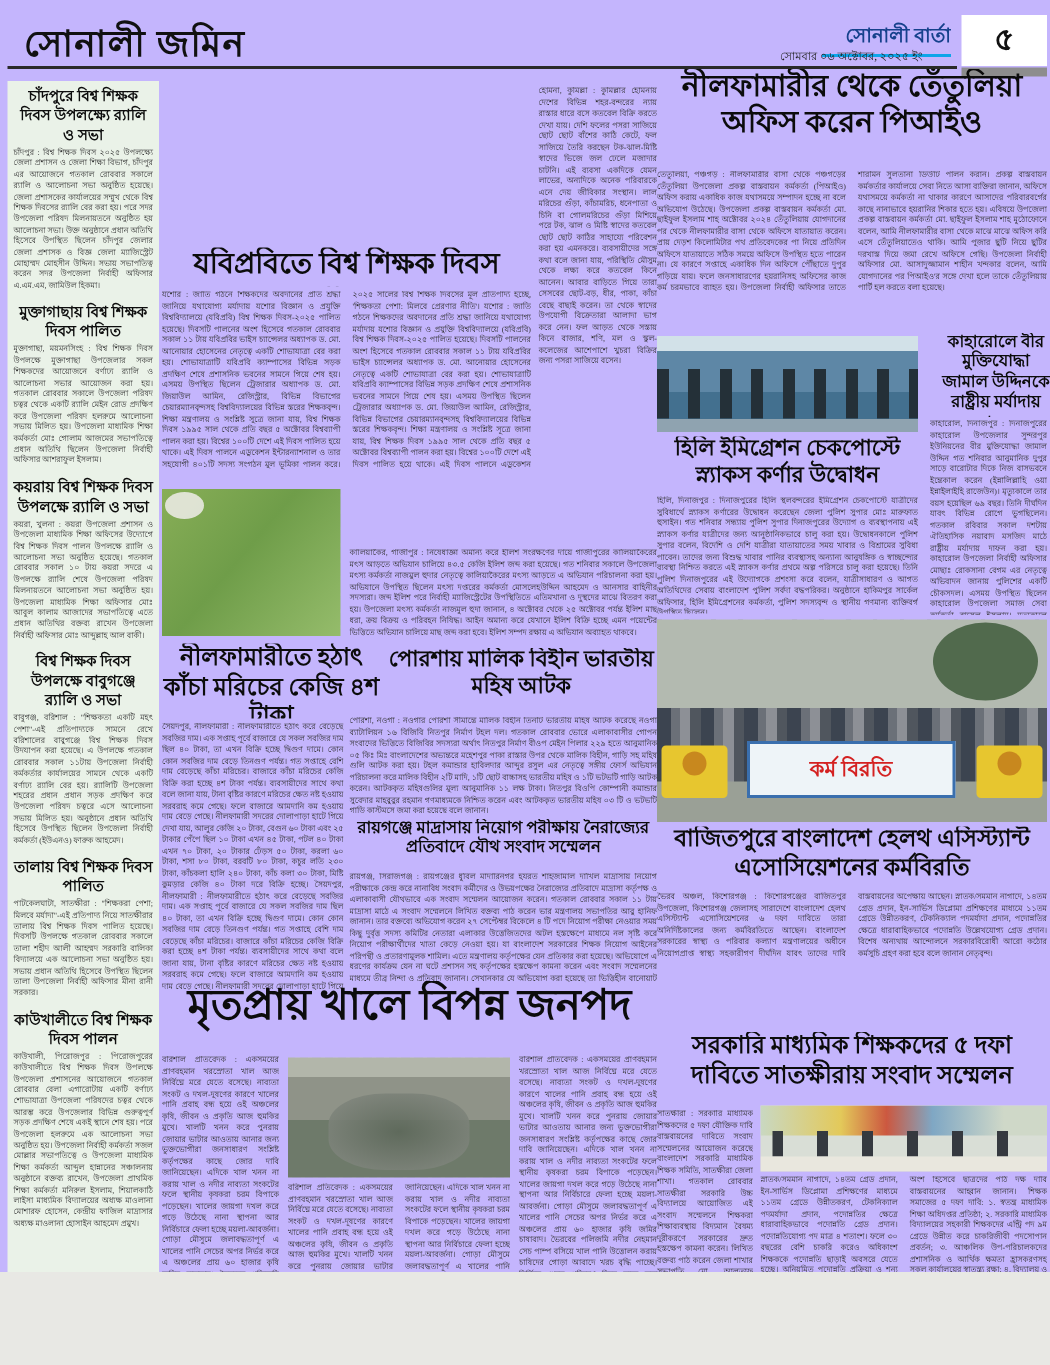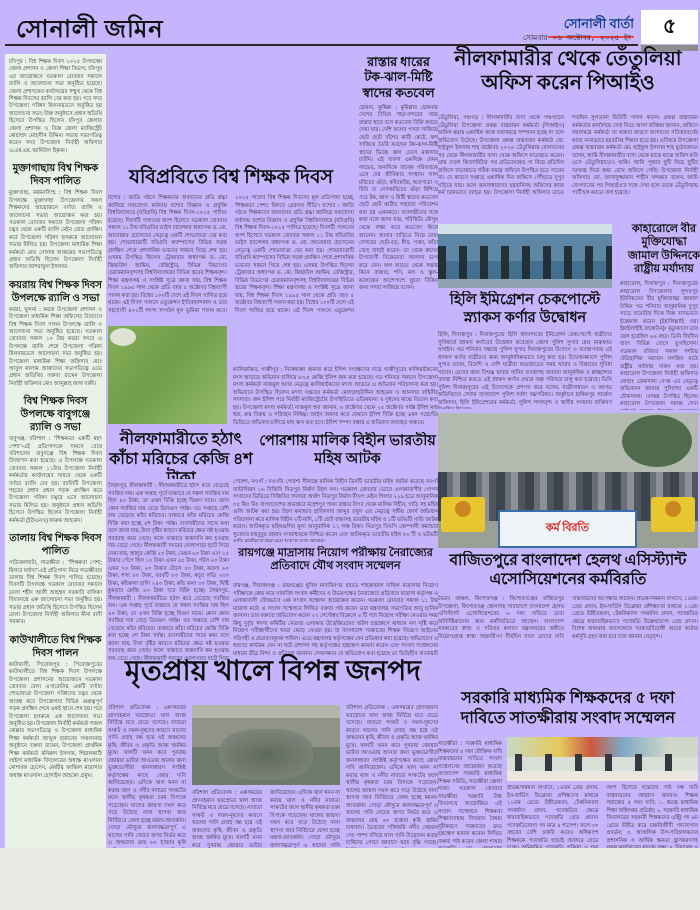--- a/index.html
+++ b/index.html
@@ -3,22 +3,22 @@
 <meta charset="utf-8">
 <style>
   html,body{margin:0;padding:0;background:#e8e8e4;}
   .page{position:relative;width:700px;height:848px;background:#c4b5fd;margin:0 auto;
         font-family:"Liberation Serif","DejaVu Serif",serif;color:#1c1c1c;overflow:hidden;}
   .abs{position:absolute;overflow:hidden;}
   
   .mast-left{left:16px;top:10px;font-size:24px;font-weight:700;letter-spacing:1px;color:#111;}
   .mast-rule{left:5px;top:44px;width:633px;height:2px;background:#2a2a2a;}
   .mast-logo{left:548px;top:14px;width:86px;text-align:right;font-size:13px;font-weight:700;color:#16418c;
-             border-bottom:2px solid #ef4444;padding-bottom:1px;}
-  .mast-date{left:520px;top:32px;width:114px;text-align:center;font-size:7.5px;color:#222;font-family:Liberation Mono, monospace;}
+             border-bottom:2px solid #0ea5e9;padding-bottom:1px;}
+  .mast-date{left:520px;top:32px;width:114px;text-align:left;font-size:7.5px;color:#222;}
   .pagenum-box{left:641px;top:10px;width:57px;height:34px;display:flex;align-items:center;justify-content:center;
                font-size:21px;font-weight:700;color:#111;background:#fff;}
   .pagenum-bar{left:641px;top:45px;width:57px;height:6px;background:#8d8d8d;}
   
   .sidebar{left:5px;top:54px;width:101px;height:851px;background:#eaf2e8;padding:4px 4px;box-sizing:border-box;}
   .sb-art{margin-bottom:7px;}
   .sb-head{font-size:10px;font-weight:700;text-align:center;line-height:1.3;margin-bottom:2px;color:#0d0d0d;}
   .sb-body{font-size:5.3px;line-height:1.4;text-align:justify;color:#2f2f2f;}
   
   .head{font-weight:700;text-align:center;color:#0c0c0c;line-height:1.22;}
@@ -45,21 +45,21 @@
   .chili .sack{position:absolute;left:2px;top:2px;width:26px;height:18px;border-radius:50%;background:#e9e9e1;opacity:.9;}
   .hiliph{background:linear-gradient(180deg,#d2e1e8 0 16%,#5e87a6 16% 58%,#43708f 58% 86%,#8fa3b0 86% 100%);}
   .hiliph .figs{position:absolute;left:0;right:0;top:34%;height:52%;
      background:repeating-linear-gradient(90deg,#243038 0 8px,rgba(0,0,0,0) 8px 21px);}
   .karmo{background:linear-gradient(180deg,#b3bab0 0 45%,#9aa096 45% 100%),
      repeating-linear-gradient(90deg,rgba(55,60,55,.22) 0 3px,rgba(0,0,0,0) 3px 18px);}
   .karmo .tree{position:absolute;right:6px;top:2px;width:70px;height:52px;border-radius:50%;background:#3f5c3c;opacity:.85;}
   .karmo .crowd{position:absolute;left:0;right:0;top:44%;height:36%;
      background:repeating-linear-gradient(90deg,#3c4450 0 9px,#6b7078 9px 15px,#8d9096 15px 22px,#50565e 22px 29px);}
   .karmo .banner{position:absolute;left:23%;width:52%;top:60%;height:25%;background:#eef4f8;border:2px solid #3a6fae;
-     display:flex;align-items:center;justify-content:center;font-weight:700;color:#d42121;font-size:11px;margin-top:16px;}
+     display:flex;align-items:center;justify-content:center;font-weight:700;color:#d42121;font-size:14px;}
   .karmo .flag{position:absolute;width:17%;height:26%;top:62%;background:#e7c62f;border-radius:3px;}
   .karmo .flag.fl{left:1%;} .karmo .flag.fr{right:1%;}
   .karmo .flag i{display:block;width:16px;height:16px;margin:4px auto;border-radius:50%;background:#c8881e;}
   .canal{background:linear-gradient(180deg,#b2b6aa 0 16%,#8f9388 16% 52%,#6e7a6a 52% 100%),
      repeating-linear-gradient(45deg,rgba(255,255,255,.22) 0 2px,rgba(0,0,0,0) 2px 6px);}
   .canal .ch{position:absolute;left:18%;right:18%;top:30%;bottom:6%;border-radius:40%;
      background:radial-gradient(ellipse at center,#5d685a,#7d837a 75%);opacity:.9;}
   .satph{background:#d9ded6;}
   .satph .bk{position:absolute;left:0;right:0;top:0;height:46%;
      background:linear-gradient(90deg,#c9d8c2,#e3c95a 28%,#cc5840 44%,#7fa7c4 60%,#cfd8c8 85%);}
@@ -74,20 +74,21 @@
 
   <div class="abs mast-left">সোনালী জমিন</div>
   <div class="abs mast-logo">সোনালী বার্তা</div>
   <div class="abs mast-date">সোমবার ০৬ অক্টোবর, ২০২৫ ইং</div>
   <div class="abs mast-rule"></div>
   <div class="abs pagenum-box">৫</div>
   <div class="abs pagenum-bar"></div>
 
   <div class="abs sidebar">
     <div class="sb-art">
+      <div class="sb-head">চাঁদপুরে বিশ্ব শিক্ষক দিবস উপলক্ষ্যে র‍্যালি ও সভা</div>
       <div class="sb-body">চাঁদপুর : বিশ্ব শিক্ষক দিবস ২০২৫ উপলক্ষ্যে জেলা প্রশাসন ও জেলা শিক্ষা বিভাগ, চাঁদপুর এর আয়োজনে গতকাল রোববার সকালে র‍্যালি ও আলোচনা সভা অনুষ্ঠিত হয়েছে। জেলা প্রশাসকের কার্যালয়ের সম্মুখ থেকে বিশ্ব শিক্ষক দিবসের র‍্যালি বের করা হয়। পরে সদর উপজেলা পরিষদ মিলনায়তনে অনুষ্ঠিত হয় আলোচনা সভা। উক্ত অনুষ্ঠানে প্রধান অতিথি হিসেবে উপস্থিত ছিলেন চাঁদপুর জেলার জেলা প্রশাসক ও বিজ্ঞ জেলা ম্যাজিস্ট্রেট মোহাম্মদ মোহসীন উদ্দিন। সভায় সভাপতিত্ব করেন সদর উপজেলা নির্বাহী অফিসার এ.এম.এম, জামিউল হিকমা।</div>
     </div>
     <div class="sb-art">
       <div class="sb-head">মুক্তাগাছায় বিশ্ব শিক্ষক দিবস পালিত</div>
       <div class="sb-body">মুক্তাগাছা, ময়মনসিংহ : বিশ্ব শিক্ষক দিবস উপলক্ষে মুক্তাগাছা উপজেলার সকল শিক্ষকদের আয়োজনে বর্ণাঢ্য র‍্যালি ও আলোচনা সভার আয়োজন করা হয়। গতকাল রোববার সকালে উপজেলা পরিষদ চত্বর থেকে একটি র‍্যালি মেইন রোড প্রদক্ষিণ করে উপজেলা পরিষদ হলরুমে আলোচনা সভায় মিলিত হয়। উপজেলা মাধ্যমিক শিক্ষা কর্মকর্তা মোঃ গোলাম আজমের সভাপতিত্বে প্রধান অতিথি ছিলেন উপজেলা নির্বাহী অফিসার আশরাফুল ইসলাম।</div>
     </div>
     <div class="sb-art">
       <div class="sb-head">কয়রায় বিশ্ব শিক্ষক দিবস উপলক্ষে র‍্যালি ও সভা</div>
       <div class="sb-body">কয়রা, খুলনা : কয়রা উপজেলা প্রশাসন ও উপজেলা মাধ্যমিক শিক্ষা অফিসের উদ্যোগে বিশ্ব শিক্ষক দিবস পালন উপলক্ষে র‍্যালি ও আলোচনা সভা অনুষ্ঠিত হয়েছে। গতকাল রোববার সকাল ১০ টায় কয়রা সদরে এ উপলক্ষে র‍্যালি শেষে উপজেলা পরিষদ মিলনায়তনে আলোচনা সভা অনুষ্ঠিত হয়। উপজেলা মাধ্যমিক শিক্ষা অফিসার মোঃ আবুল কালাম আজাদের সভাপতিত্বে এতে প্রধান অতিথির বক্তব্য রাখেন উপজেলা নির্বাহী অফিসার মোঃ আব্দুল্লাহ আল বাকী।</div>
     </div>
@@ -100,21 +101,20 @@
       <div class="sb-body">পাটকেলঘাটা, সাতক্ষীরা : "শিক্ষকরা পেশা; মিলবে মর্যাদা"-এই প্রতিপাদ্য নিয়ে সাতক্ষীরার তালায় বিশ্ব শিক্ষক দিবস পালিত হয়েছে। দিবসটি উপলক্ষে গতকাল রোববার সকালে তালা শহীদ আলী আহম্মদ সরকারি বালিকা বিদ্যালয়ে এক আলোচনা সভা অনুষ্ঠিত হয়। সভায় প্রধান অতিথি হিসেবে উপস্থিত ছিলেন তালা উপজেলা নির্বাহী অফিসার মীনা রানী সরকার।</div>
     </div>
     <div class="sb-art">
       <div class="sb-head">কাউখালীতে বিশ্ব শিক্ষক দিবস পালন</div>
       <div class="sb-body">কাউখালী, পিরোজপুর : পিরোজপুরের কাউখালীতে বিশ্ব শিক্ষক দিবস উপলক্ষে উপজেলা প্রশাসনের আয়োজনে গতকাল রোববার বেলা এগারোটায় একটি বর্ণাঢ্য শোভাযাত্রা উপজেলা পরিষদের চত্বর থেকে আরম্ভ করে উপজেলার বিভিন্ন গুরুত্বপূর্ণ সড়ক প্রদক্ষিণ শেষে একই স্থানে শেষ হয়। পরে উপজেলা হলরুমে এক আলোচনা সভা অনুষ্ঠিত হয়। উপজেলা নির্বাহী কর্মকর্তা সজল মোল্লার সভাপতিত্বে ও উপজেলা মাধ্যমিক শিক্ষা কর্মকর্তা আব্দুল হান্নানের সঞ্চালনায় অনুষ্ঠানে বক্তব্য রাখেন, উপজেলা প্রাথমিক শিক্ষা কর্মকর্তা মনিরুল ইসলাম, শিয়ালকাঠি লাইসা মাধ্যমিক বিদ্যালয়ের অধ্যক্ষ মাওলানা মোশারফ হোসেন, কেন্দ্রীয় ফাজিল মাদ্রাসার অধ্যক্ষ মাওলানা হোসাইন আহমেদ প্রমুখ।</div>
     </div>
   </div>
 
 
   <div class="abs" style="left:359px;top:55px;width:79px;height:265px;">
-    <div class="head" style="font-size:12.5px;">রাস্তার ধারের টক-ঝাল-মিষ্টি স্বাদের কতবেল</div>
     <div class="body" style="margin-top:3px;height:212px;overflow:hidden;">হোমনা, কুমিল্লা : কুমিল্লার হোমনায় দেশের বিভিন্ন শহর-বন্দরের ন্যায় রাস্তার ধারে বসে কতবেল বিক্রি করতে দেখা যায়। দেশি ফলের পসরা সাজিয়ে ছোট ছোট বাঁশের কাঠি কেটে, ফল সাজিয়ে তৈরি করছেন টক-ঝাল-মিষ্টি স্বাদের ভিজে জল ঢেলে মজাদার চাটনি। এই ব্যবসা একদিকে যেমন লাভের, অন্যদিকে অনেক পরিবারকে এনে দেয় জীবিকার সংস্থান। লাল মরিচের গুঁড়া, কাঁচামরিচ, ধনেপাতা ও চিনি বা গোলমরিচের গুঁড়া মিশিয়ে পরে টক, ঝাল ও মিষ্টি স্বাদের কতবেল ছোট ছোট কাঠির সাহায্যে পরিবেশন করা হয় এমনকরে। ব্যবসায়ীদের সঙ্গে কথা বলে জানা যায়, পরিস্থিতি মৌসুম থেকে লক্ষ্য করে কতবেল কিনে আনেন। আবার বাড়িতে গিয়ে তারা সেসবের ছোট-বড়, ধীর, পাকা, কাঁচা বেছে বাছাই করেন। তা থেকে স্বাদের উপযোগী বিক্রেতারা আলাদা ভাগ করে নেন। ফল আড়ত থেকে সস্তায় কিনে বাজার, শণি, মল ও স্কুল-কলেজের আশেপাশে খুচরা বিক্রির জন্য পসরা সাজিয়ে বসেন।</div>
   </div>
 
   <div class="abs head" style="left:108px;top:165px;width:246px;height:26px;font-size:19px;">যবিপ্রবিতে বিশ্ব শিক্ষক দিবস পালন</div>
   <div class="abs body cols2" style="left:108px;top:194px;width:246px;height:126px;">যশোর : জাতি গঠনে শিক্ষকদের অবদানের প্রতি শ্রদ্ধা জানিয়ে যথাযোগ্য মর্যাদায় যশোর বিজ্ঞান ও প্রযুক্তি বিশ্ববিদ্যালয়ে (যবিপ্রবি) বিশ্ব শিক্ষক দিবস-২০২৫ পালিত হয়েছে। দিবসটি পালনের অংশ হিসেবে গতকাল রোববার সকাল ১১ টায় যবিপ্রবির ভাইস চ্যান্সেলর অধ্যাপক ড. মো. আনোয়ার হোসেনের নেতৃত্বে একটি শোভাযাত্রা বের করা হয়। শোভাযাত্রাটি যবিপ্রবি ক্যাম্পাসের বিভিন্ন সড়ক প্রদক্ষিণ শেষে প্রশাসনিক ভবনের সামনে গিয়ে শেষ হয়। এসময় উপস্থিত ছিলেন ট্রেজারার অধ্যাপক ড. মো. জিয়াউল আমিন, রেজিস্ট্রার, বিভিন্ন বিভাগের চেয়ারম্যানবৃন্দসহ বিশ্ববিদ্যালয়ের বিভিন্ন স্তরের শিক্ষকবৃন্দ। শিক্ষা মন্ত্রণালয় ও সংশ্লিষ্ট সূত্রে জানা যায়, বিশ্ব শিক্ষক দিবস ১৯৯৫ সাল থেকে প্রতি বছর ৫ অক্টোবর বিশ্বব্যাপী পালন করা হয়। বিশ্বের ১০০টি দেশে এই দিবস পালিত হয়ে থাকে। এই দিবস পালনে এডুকেশন ইন্টারন্যাশনাল ও তার সহযোগী ৪০১টি সদস্য সংগঠন মূল ভূমিকা পালন করে। ২০২৫ সালের বিশ্ব শিক্ষক দিবসের মূল প্রতিপাদ্য হচ্ছে, 'শিক্ষকতা পেশা: মিলবে প্রেরণার নীতি'। যশোর : জাতি গঠনে শিক্ষকদের অবদানের প্রতি শ্রদ্ধা জানিয়ে যথাযোগ্য মর্যাদায় যশোর বিজ্ঞান ও প্রযুক্তি বিশ্ববিদ্যালয়ে (যবিপ্রবি) বিশ্ব শিক্ষক দিবস-২০২৫ পালিত হয়েছে। দিবসটি পালনের অংশ হিসেবে গতকাল রোববার সকাল ১১ টায় যবিপ্রবির ভাইস চ্যান্সেলর অধ্যাপক ড. মো. আনোয়ার হোসেনের নেতৃত্বে একটি শোভাযাত্রা বের করা হয়। শোভাযাত্রাটি যবিপ্রবি ক্যাম্পাসের বিভিন্ন সড়ক প্রদক্ষিণ শেষে প্রশাসনিক ভবনের সামনে গিয়ে শেষ হয়। এসময় উপস্থিত ছিলেন ট্রেজারার অধ্যাপক ড. মো. জিয়াউল আমিন, রেজিস্ট্রার, বিভিন্ন বিভাগের চেয়ারম্যানবৃন্দসহ বিশ্ববিদ্যালয়ের বিভিন্ন স্তরের শিক্ষকবৃন্দ। শিক্ষা মন্ত্রণালয় ও সংশ্লিষ্ট সূত্রে জানা যায়, বিশ্ব শিক্ষক দিবস ১৯৯৫ সাল থেকে প্রতি বছর ৫ অক্টোবর বিশ্বব্যাপী পালন করা হয়। বিশ্বের ১০০টি দেশে এই দিবস পালিত হয়ে থাকে। এই দিবস পালনে এডুকেশন ইন্টারন্যাশনাল ও তার সহযোগী ৪০১টি সদস্য সংগঠন মূল ভূমিকা পালন করে। ২০২৫ সালের বিশ্ব শিক্ষক দিবসের মূল প্রতিপাদ্য হচ্ছে, 'শিক্ষকতা পেশা: মিলবে প্রেরণার নীতি'।</div>
 
   <div class="abs ph chili" style="left:108px;top:326px;width:119px;height:98px;">
     <div class="sack"></div>
   </div>
 

